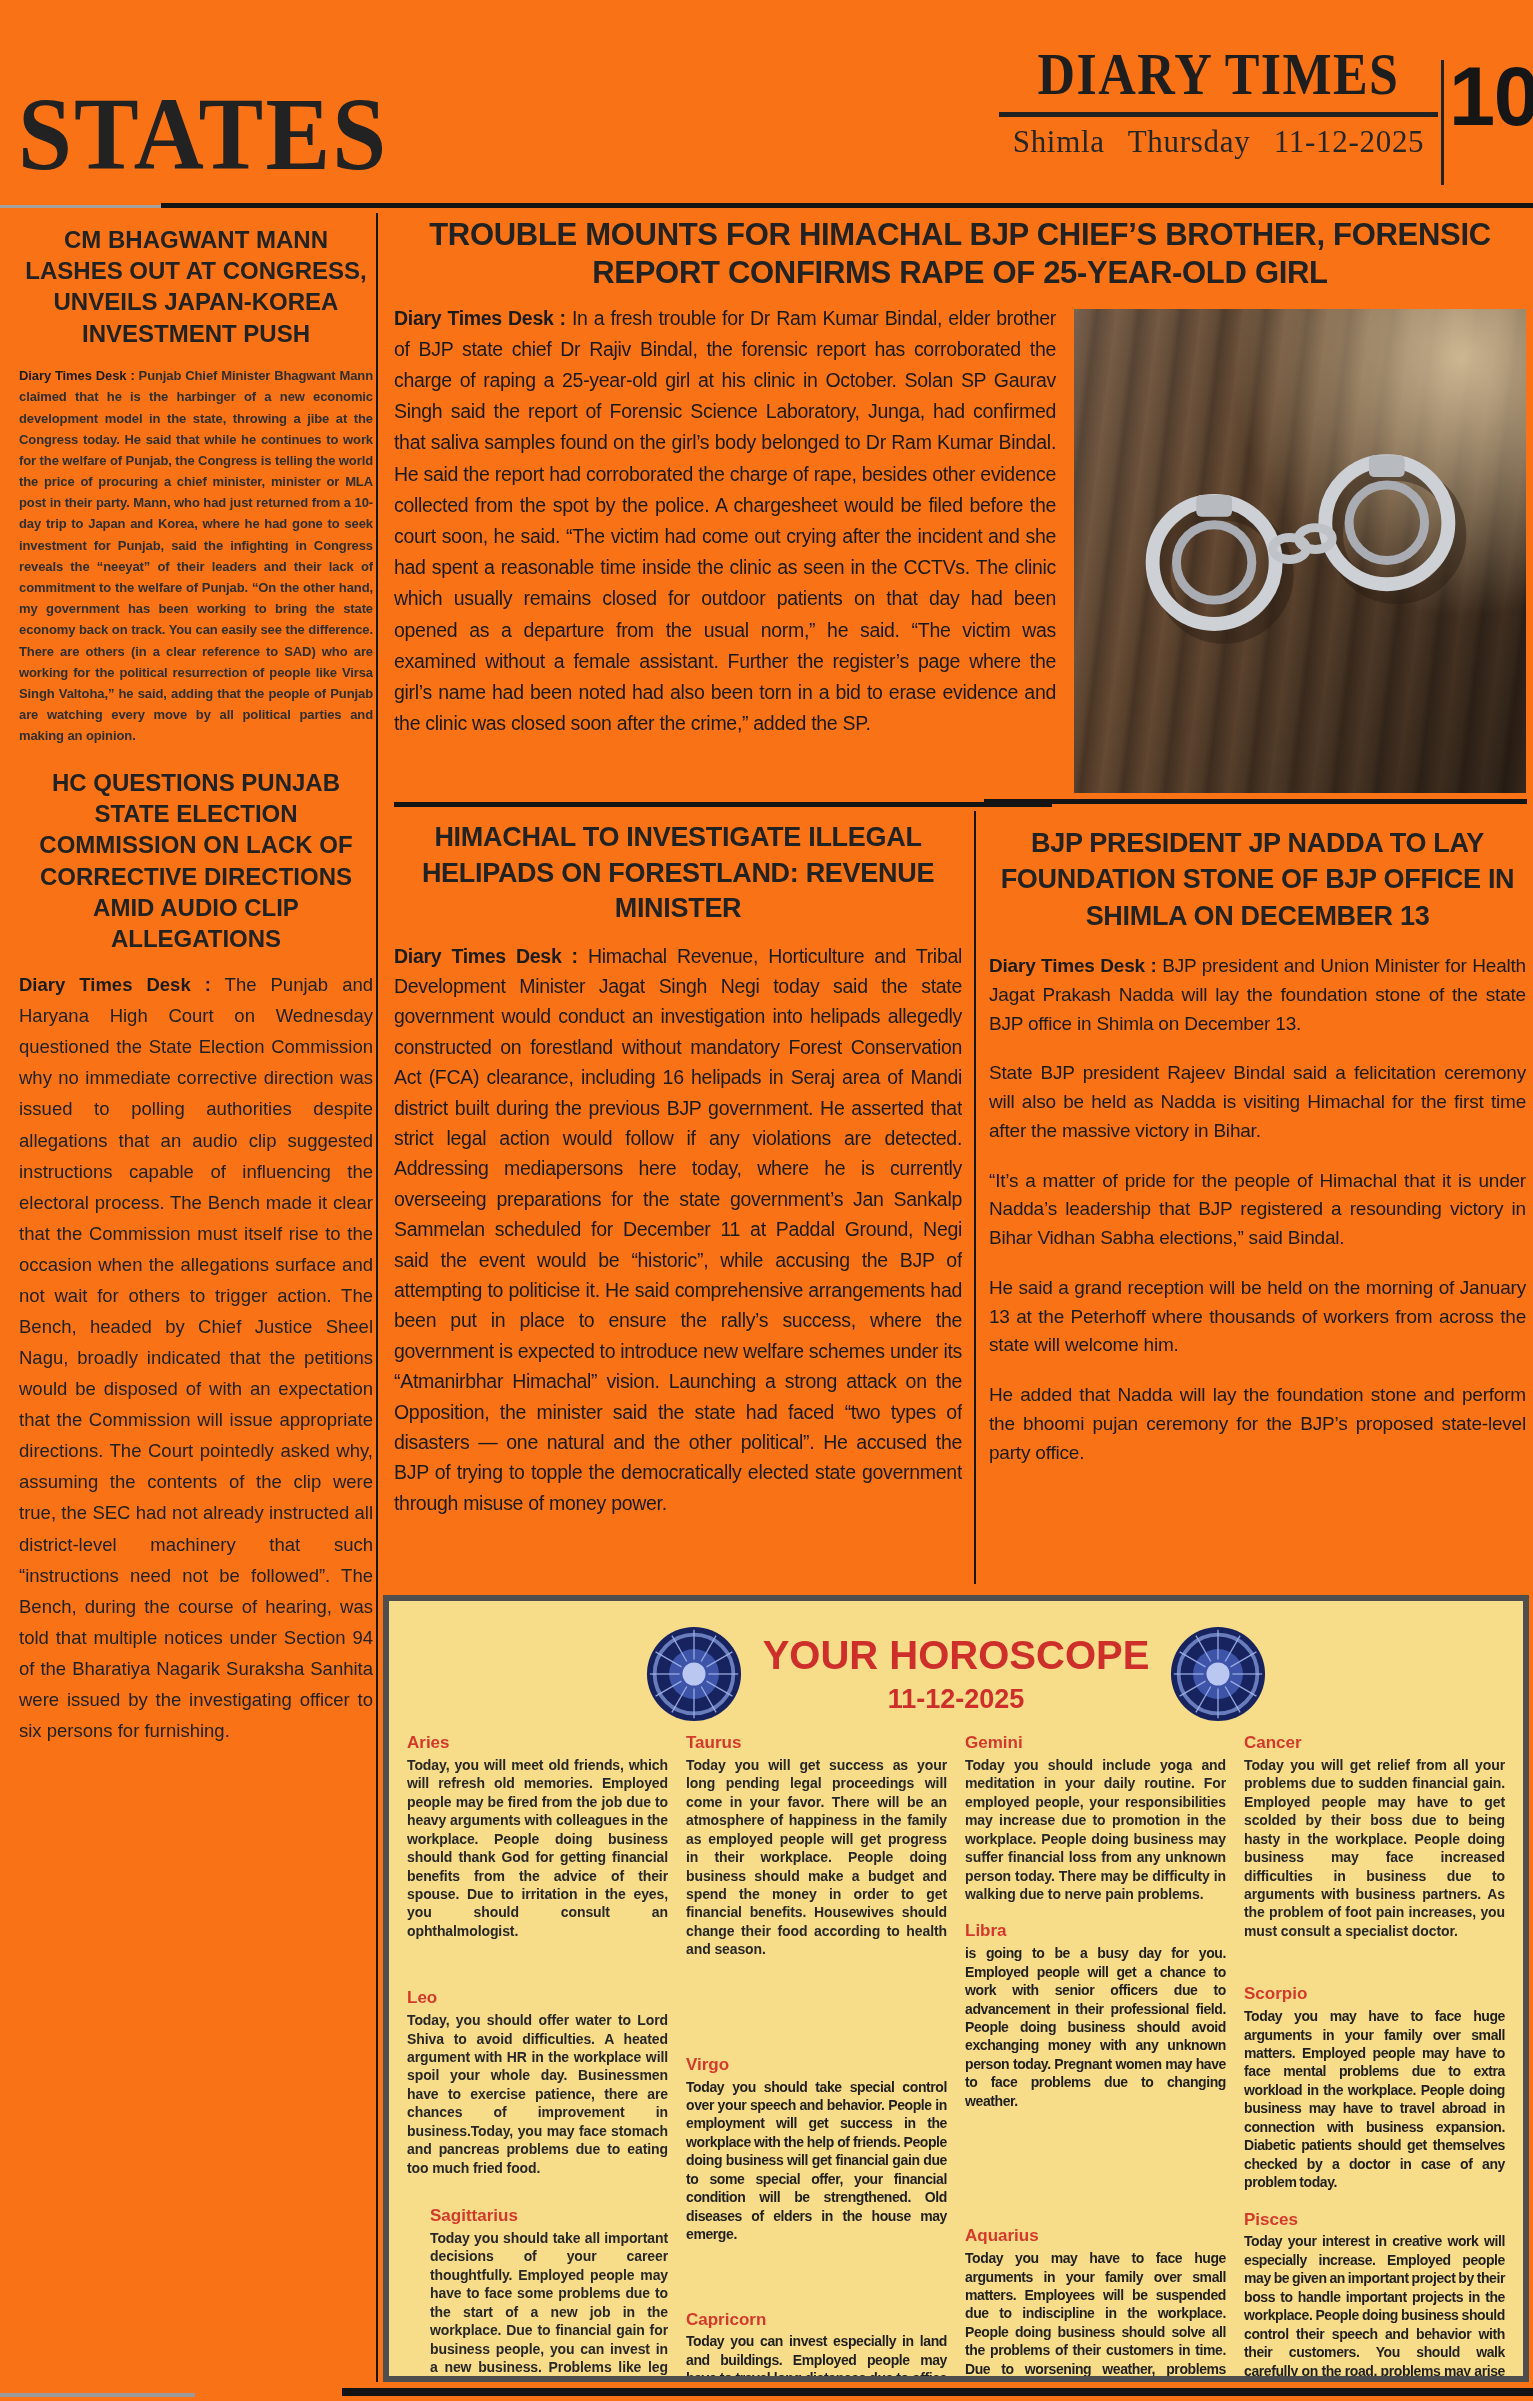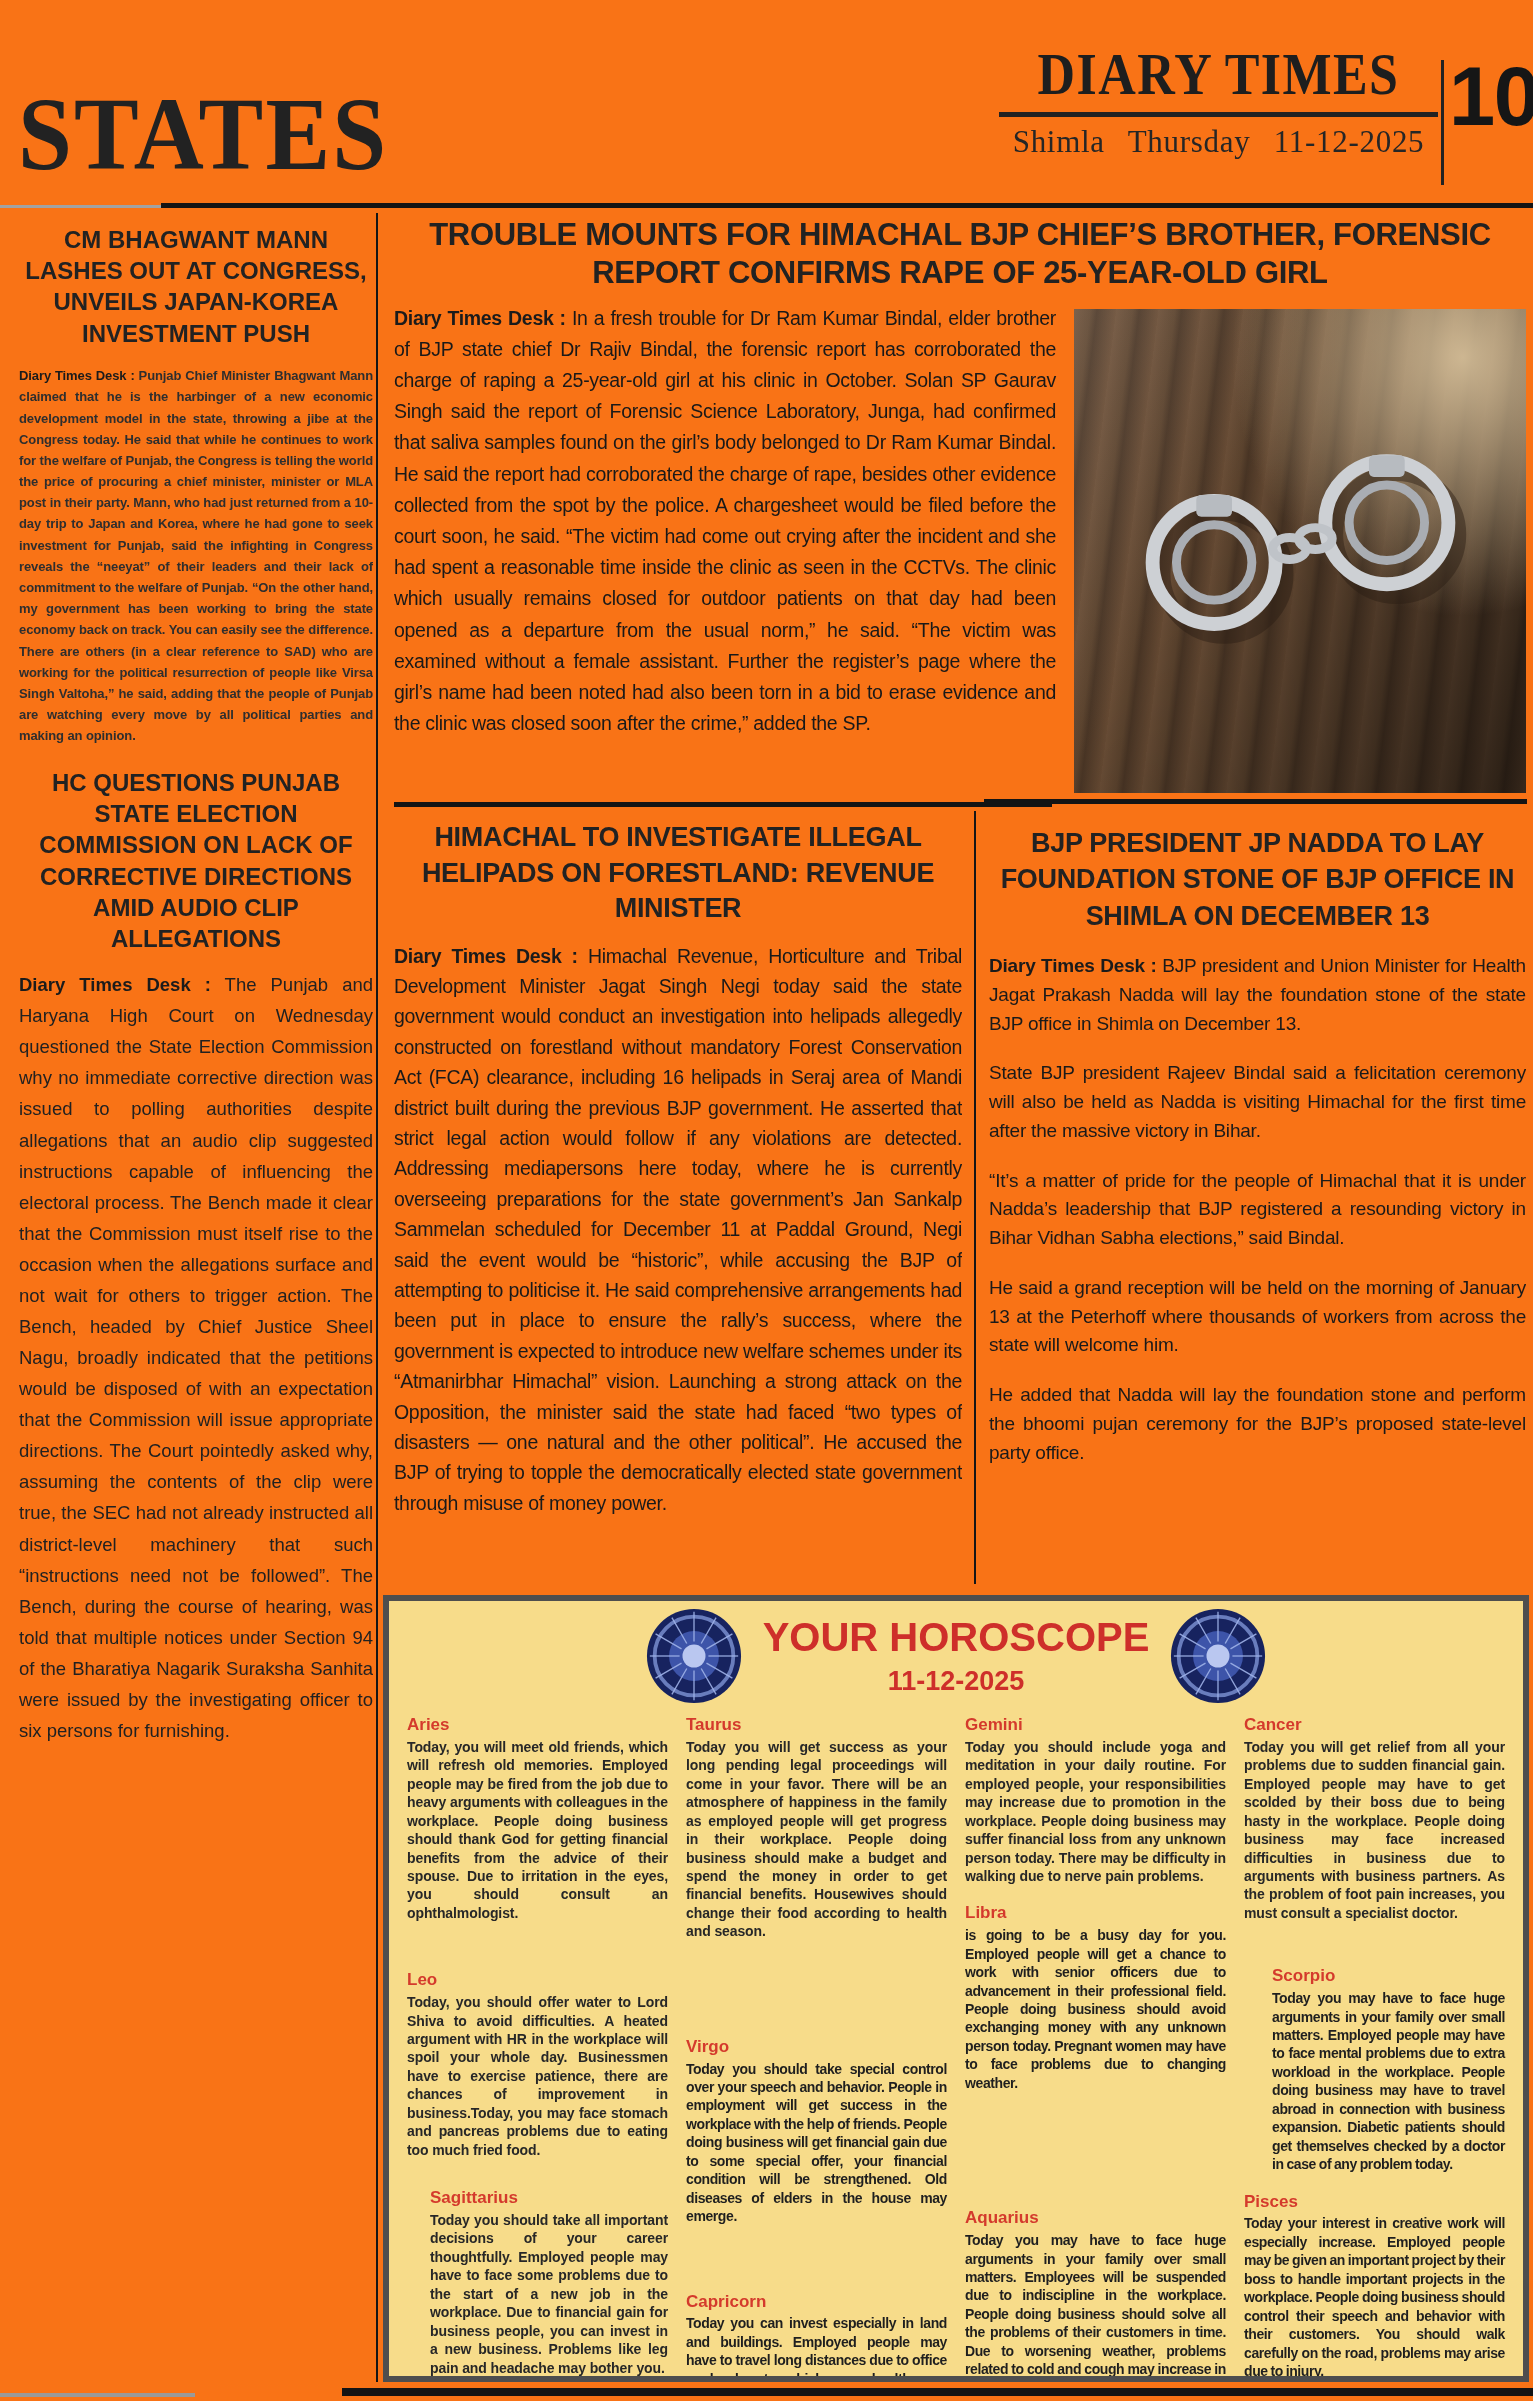--- a/index.html
+++ b/index.html
@@ -51,36 +51,36 @@
   #mid-right-divider{position:absolute;left:974px;top:811px;width:2.1px;height:773px;background:#161616;}
   #right-rule-top{position:absolute;left:984px;top:799px;width:543px;height:4.8px;background:#141414;}
 
   
   #nadda{position:absolute;left:989px;top:825px;width:537px;height:761px;overflow:hidden;}
   #nadda .headline{font-size:27px;line-height:1.35;letter-spacing:-0.3px;margin-bottom:18px;}
   #nadda p{margin:0 0 20.5px;font-size:19px;font-weight:400;line-height:1.52;letter-spacing:-0.2px;color:#1a1a1a;}
 
   
   #horoscope-box{position:absolute;left:383px;top:1595px;width:1146px;height:787px;background:#f7dc8a;border:6.8px solid #4e4e4e;box-sizing:border-box;overflow:hidden;}
-  #horo-header{display:flex;align-items:center;justify-content:center;gap:20.5px;margin-top:7px;}
+  #horo-header{display:flex;align-items:center;justify-content:center;gap:20.5px;margin-top:25px;}
   #horo-titles{text-align:center;}
   #horo-title{font-size:40px;font-weight:800;color:#ce2f2a;letter-spacing:0;line-height:1.1;}
   #horo-date{font-size:27px;font-weight:700;color:#ce2f2a;margin-top:6.8px;}
   .wheel{width:96px;height:96px;}
   #horo-grid{display:flex;gap:18px;padding:11px 18px 0;}
   .horo-col{flex:1;min-width:0;}
   .sign{margin:0 0 0;}
   .sign h3{margin:0 0 2.7px;font-size:17px;font-weight:800;color:#d43a2c;}
   .sign p{margin:0;font-size:14px;line-height:1.32;text-align:justify;}
   .style-a p{font-weight:700;color:#272727;letter-spacing:-0.1px;}
   .style-b p{font-weight:600;color:#1f1f1f;letter-spacing:-0.4px;word-spacing:-0.7px;}
   .mt-leo{margin-top:48px;} .mt-sag{margin-top:29px;padding-left:23px;}
   .mt-virgo{margin-top:96px;} .mt-cap{margin-top:66px;}
   .mt-libra{margin-top:18px;} .mt-aqua{margin-top:116px;}
-  .mt-scorpio{margin-top:44px;margin-left:28px;} .mt-pisces{margin-top:18px;}
+  .mt-scorpio{margin-top:44px;} .mt-pisces{margin-top:18px;}
 
   
   #bottom-rule-left{position:absolute;left:0;top:2393px;width:195px;height:4.1px;background:#9a9a9a;}
   #bottom-rule{position:absolute;left:342px;top:2388px;width:1191px;height:7.5px;background:#141414;}
 </style>
 </head>
 <body>
 
 <div id="page">
 

